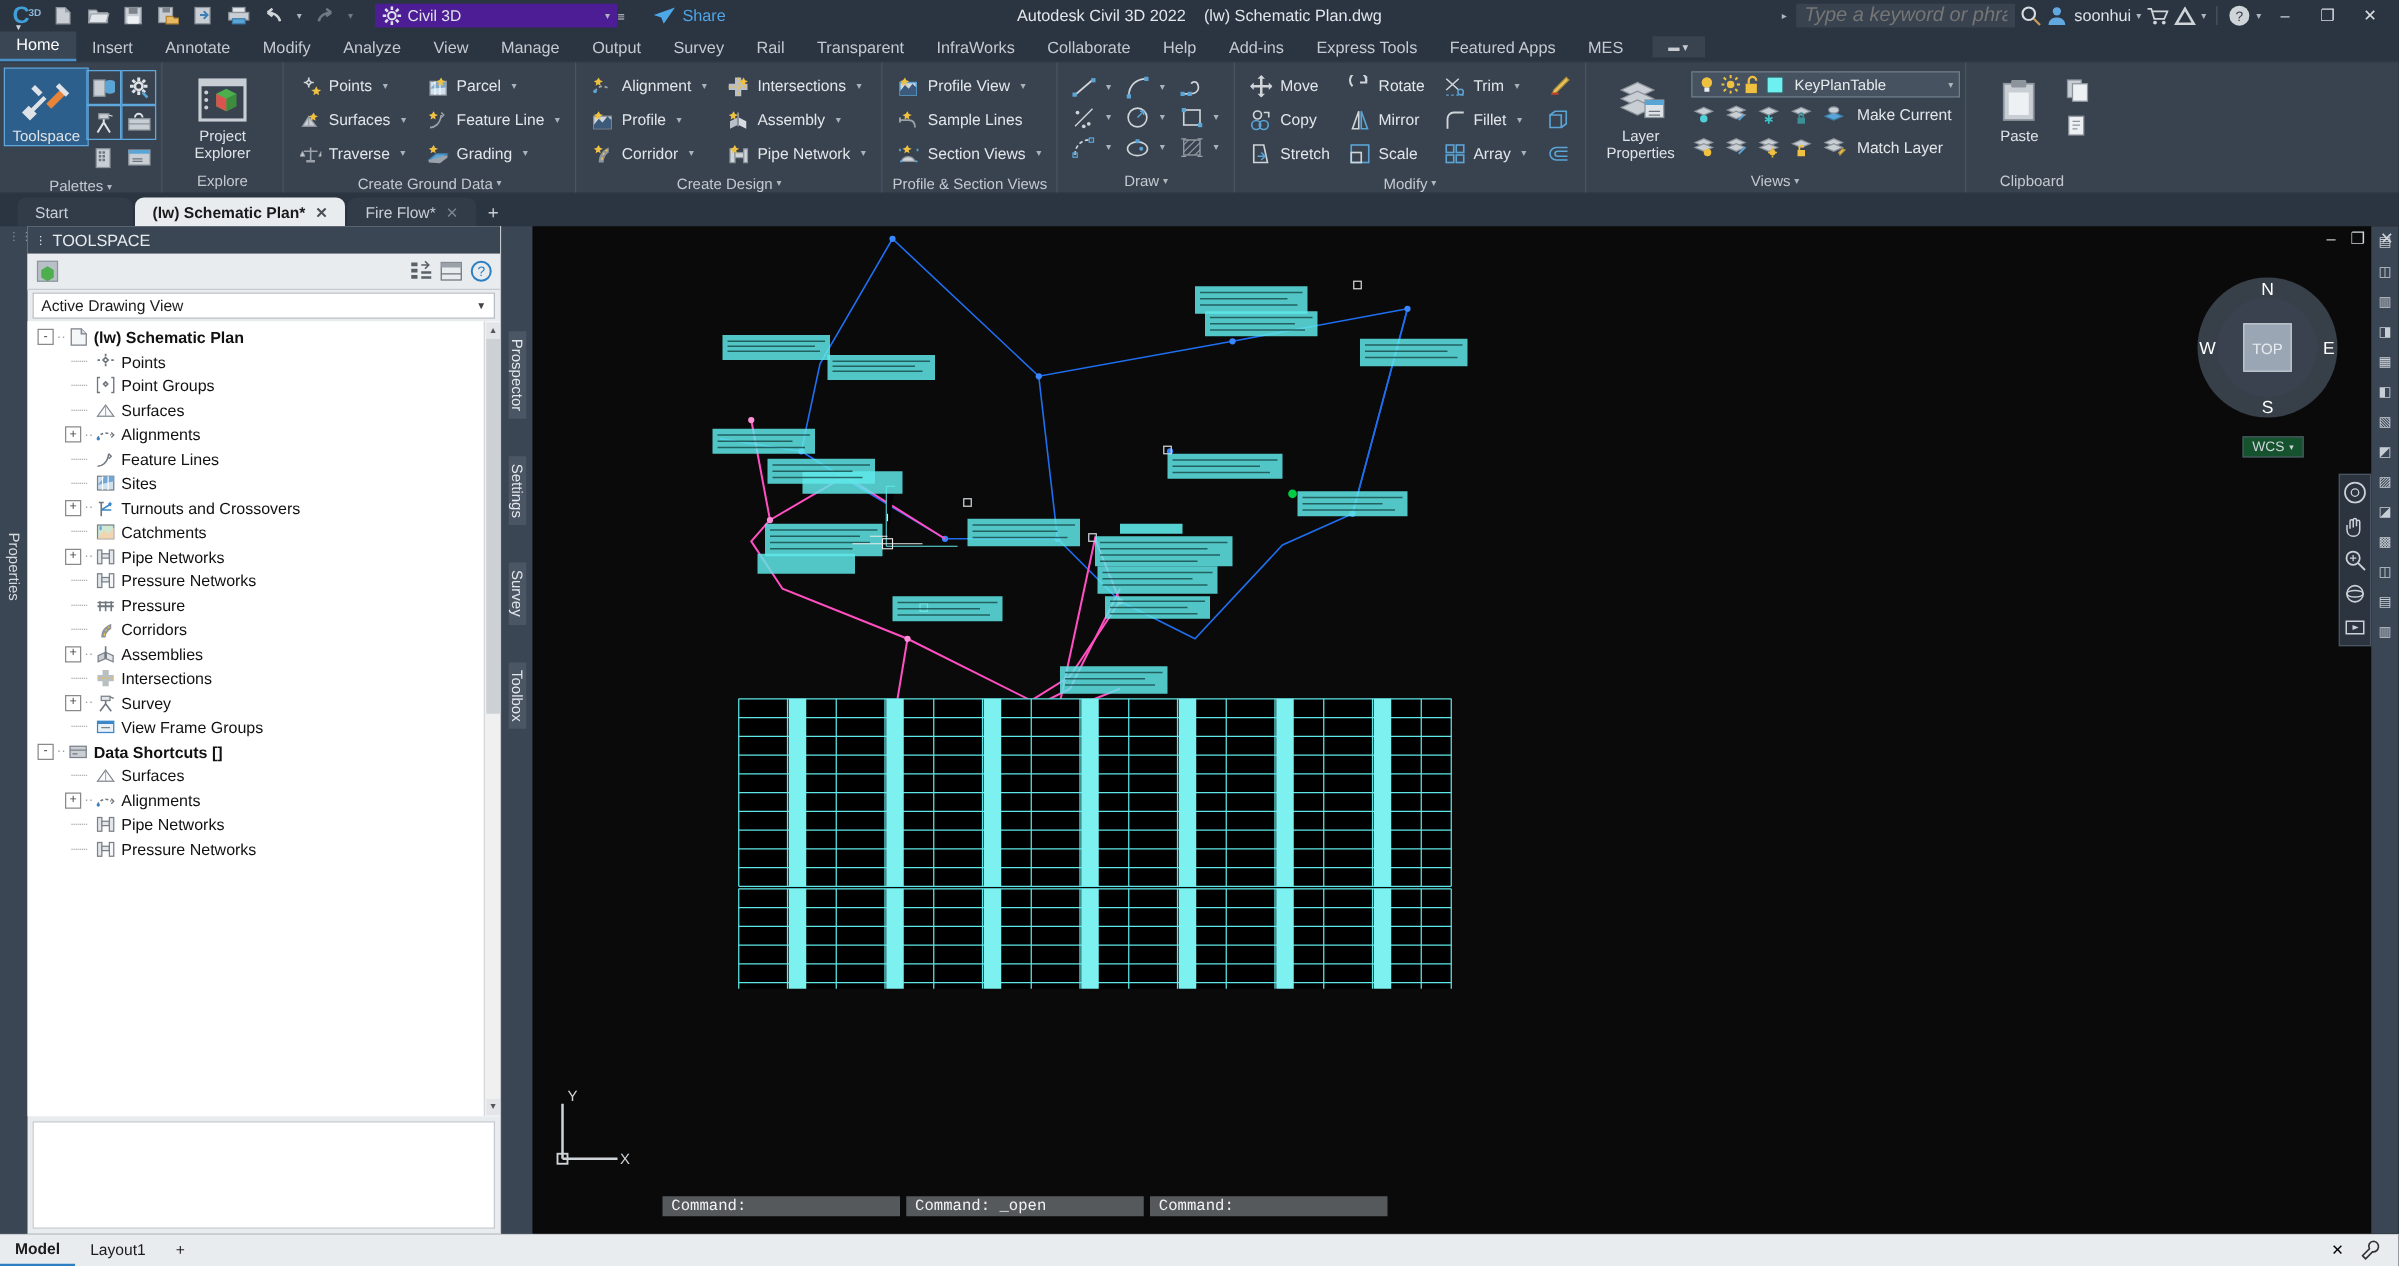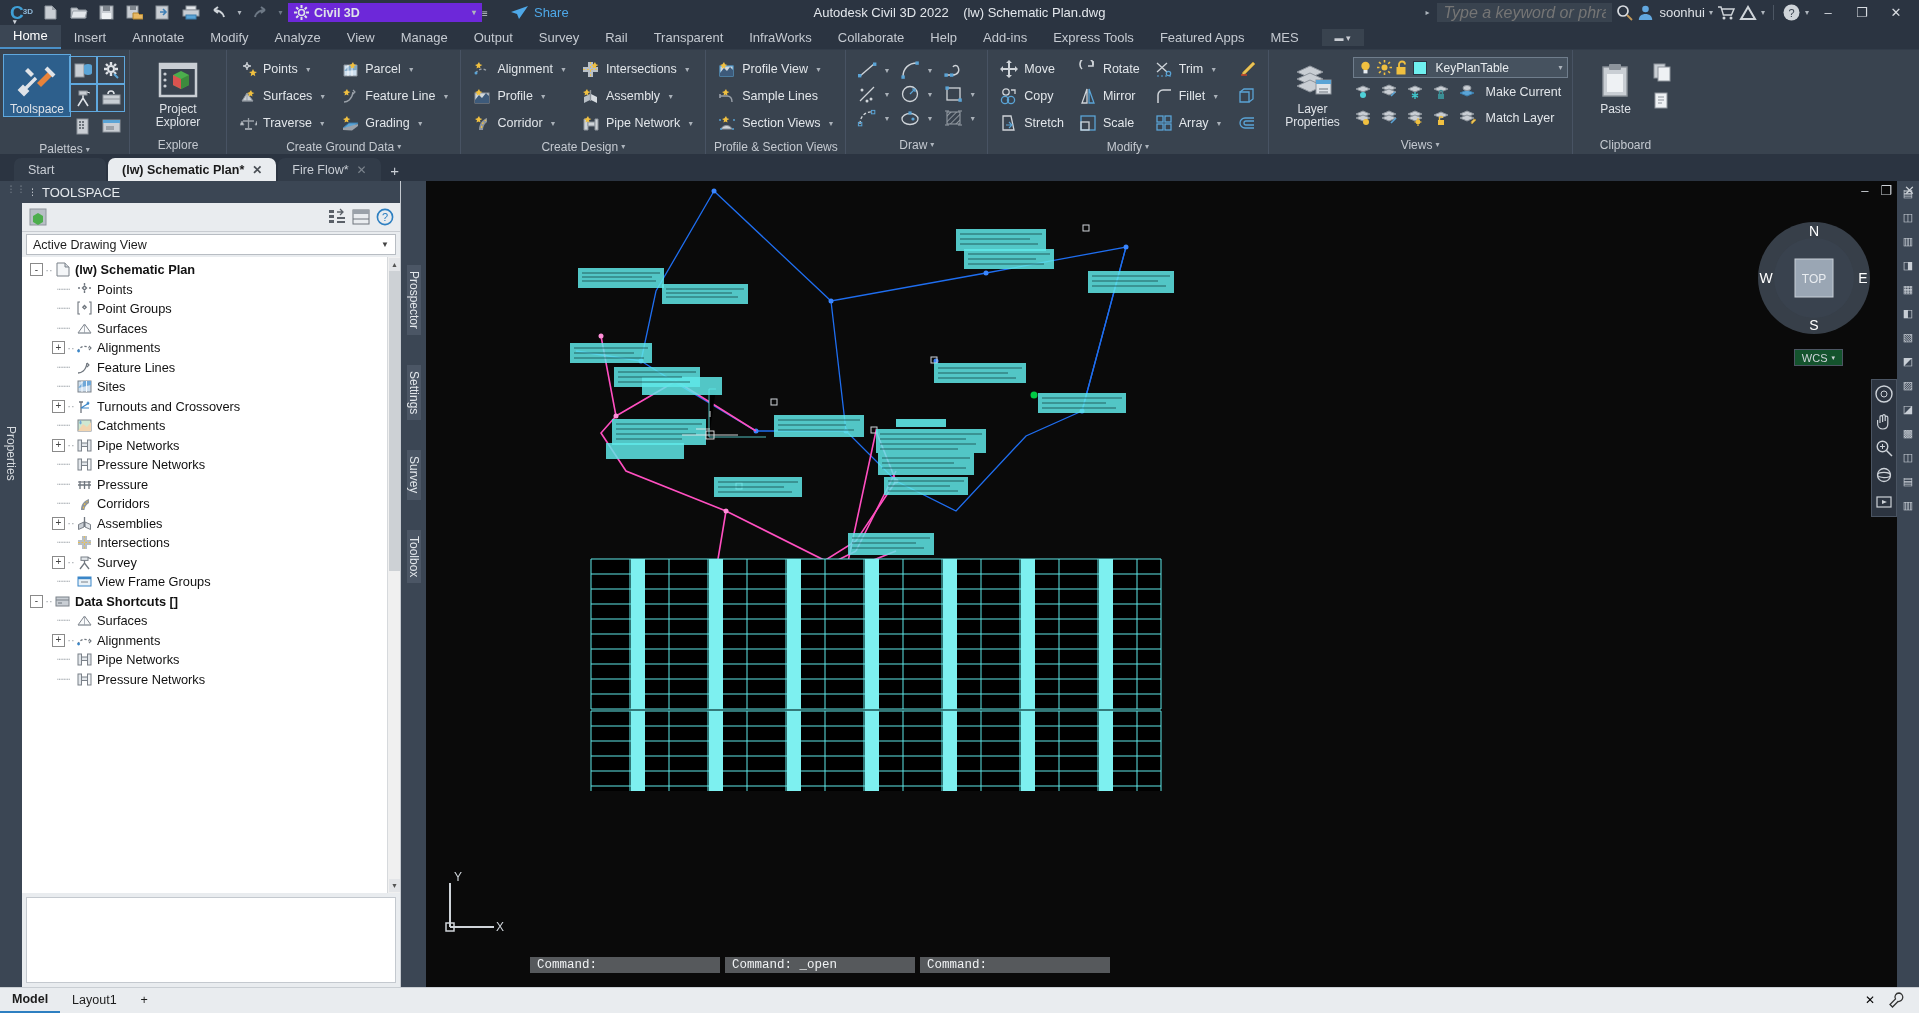--- a/index.html
+++ b/index.html
@@ -8,22 +8,22 @@
 
   
   .titlebar { height:25px; background:#2b3441; display:flex; align-items:center;
     color:#d4d8dd; font-size:13px; position:relative; }
   .qat { display:flex; align-items:center; gap:2px; padding-left:4px; }
   .qat .ic { width:26px; height:22px; display:flex; align-items:center; justify-content:center;
     color:#c8ccd2; font-size:14px; }
   .qat .ic.dim { color:#6d7885; }
   .c3dlogo { color:#3f9fd6; font-size:19px; font-weight:bold; padding:0 2px 0 6px; position:relative; }
   .c3dsup { font-size:8px; color:#8fb8d8; position:relative; top:-5px; left:-1px; }
-  .wsbox { width:194px; height:19px; background:#6d28d9; display:flex; align-items:center;
-    padding:0 6px; margin-left:2px; font-size:12.5px; color:#dfe3e8;font-weight:bold; }
+  .wsbox { width:194px; height:19px; background:#4c1d95; display:flex; align-items:center;
+    padding:0 6px; margin-left:14px; font-size:12.5px; color:#dfe3e8; }
   .wsbox .lbl { flex:1; }
   .caret { font-size:8px; color:#aeb5bd; }
   .share { color:#4ea8e8; font-size:13px; display:flex; align-items:center; gap:5px; margin-left:10px;}
   .tb-title { position:absolute; left:0; right:0; text-align:center; font-size:13px;
     color:#e3e7ec; pointer-events:none; }
   .tb-right { margin-left:auto; display:flex; align-items:center; gap:4px; padding-right:8px; }
   .searchbox { width:175px; height:19px; background:#39434f; border:none; color:#9aa3ad;
     font-style:italic; font-size:16px; padding:0 6px; font-family:"Liberation Sans",sans-serif; }
   .user { color:#dde1e6; font-size:13px; display:flex; align-items:center; gap:5px; }
   .winbtn { width:30px; height:25px; display:flex; align-items:center; justify-content:center;

